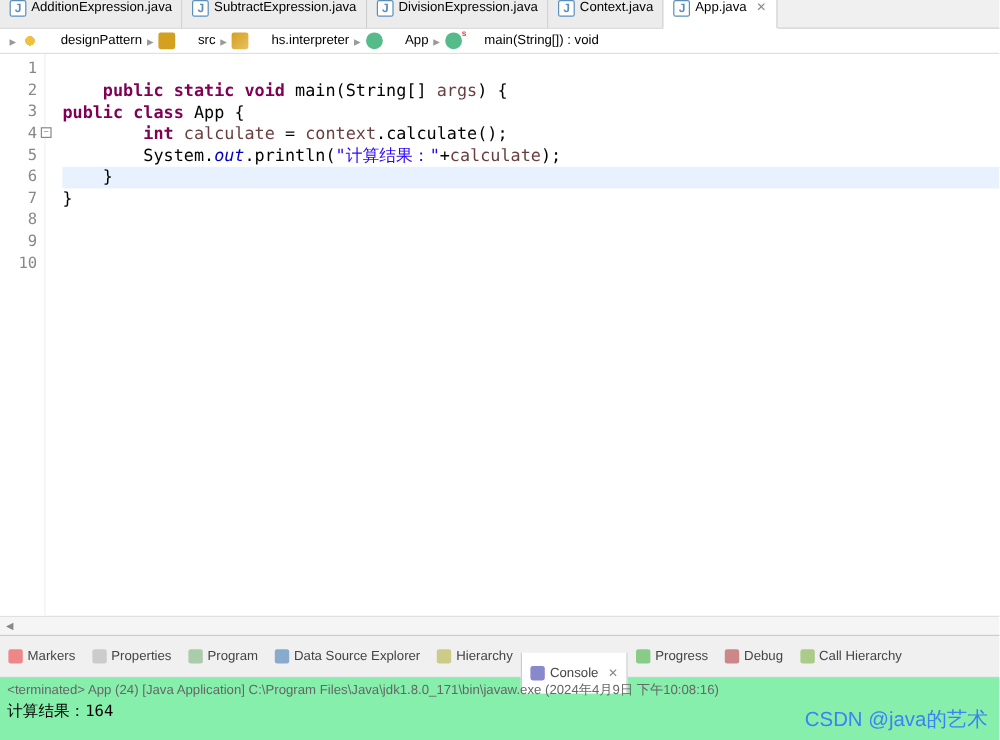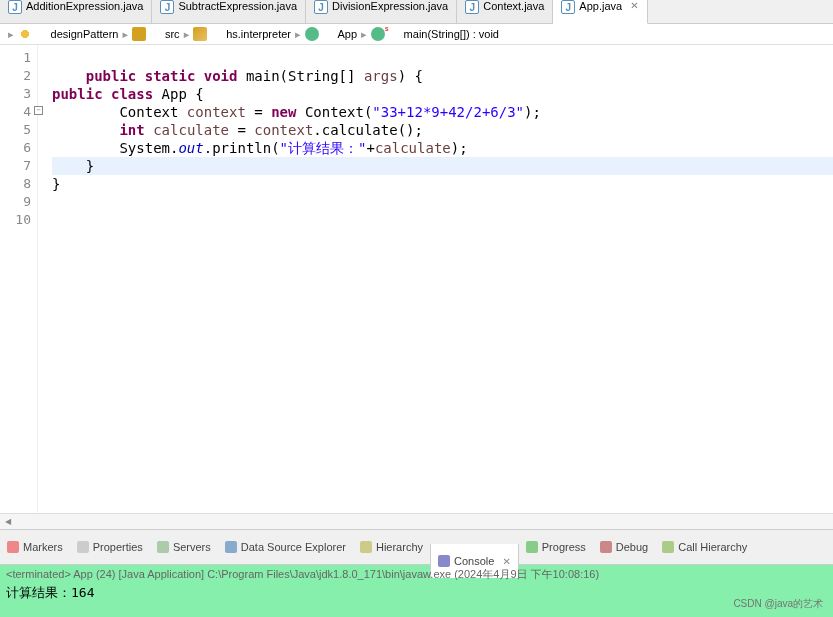--- a/index.html
+++ b/index.html
@@ -49,21 +49,21 @@
     .snip-icon { background: #cc8; border-radius: 2px; }
     .console-icon { background: #88c; border-radius: 2px; }
     .progress-icon { background: #8c8; border-radius: 2px; }
     .debug-icon { background: #c88; border-radius: 2px; }
     .callh-icon { background: #ac8; border-radius: 2px; }
     
     .console-body { padding: 2px 6px; font-size: 11px; background: #86efac; height: 58px; }
     .console-status { color: #666; font-size: 11px; }
     .console-output { font-family: Consolas, monospace; font-size: 13px; margin-top: 2px; }
     
-    .watermark { position: absolute; bottom: 6px; right: 10px; color: #737373; font-size: 10px; pointer-events: none; text-align: right; }
+    .watermark { position: absolute; bottom: 6px; right: 10px; color: #3b82f6; font-size: 17px; pointer-events: none; text-align: right; }
   </style>
 </head>
 <body>
 
 <div class="tab-bar">
   <div class="tab">
       <span class="file-icon java-icon"></span>
       <span>AdditionExpression.java</span>
     </div>
   <div class="tab">
@@ -123,21 +123,20 @@
     <div class="gutter-line">6</div>
     <div class="gutter-line">7</div>
     <div class="gutter-line">8</div>
     <div class="gutter-line">9</div>
     <div class="gutter-line">10</div>
   </div>
   <div class="code-area">
     <div class="code-line"></div>
     <div class="code-line">    <span class="kw">public</span> <span class="kw">static</span> <span class="kw">void</span><span> main(String[] </span><span class="var">args</span><span>) {</span></div>
     <div class="code-line"><span class="kw">public</span> <span class="kw">class</span><span> App {</span></div>
-    <div class="code-line"><span>        Context </span><span class="var">context</span><span> = </span><span class="kw">new</span><span> Context(</span><span class="str">"33+12*9+42/2+6/3"</span><span>);</span></div>
     <div class="code-line"><span>        </span><span class="kw">int</span><span> </span><span class="var">calculate</span><span> = </span><span class="var">context</span><span>.calculate();</span></div>
     <div class="code-line"><span>        System.</span><span class="static-field">out</span><span>.println(</span><span class="str">"计算结果："</span><span>+</span><span class="var">calculate</span><span>);</span></div>
     <div class="code-line highlighted">    }</div>
     <div class="code-line">}</div>
     <div class="code-line"></div>
   </div>
 </div>
 
 <div class="scrollbar-h">
   <span class="scroll-arrow">◀</span>
@@ -147,21 +146,21 @@
   <div class="btab">
       <span class="btab-icon markers-icon"></span>
       <span>Markers</span>
     </div>
   <div class="btab">
       <span class="btab-icon props-icon"></span>
       <span>Properties</span>
     </div>
   <div class="btab">
       <span class="btab-icon servers-icon"></span>
-      <span>Servers</span>
+      <span>Program</span>
     </div>
   <div class="btab">
       <span class="btab-icon ds-icon"></span>
       <span>Data Source Explorer</span>
     </div>
   <div class="btab">
       <span class="btab-icon snip-icon"></span>
       <span>Hierarchy</span>
     </div>
   <div class="btab active">

